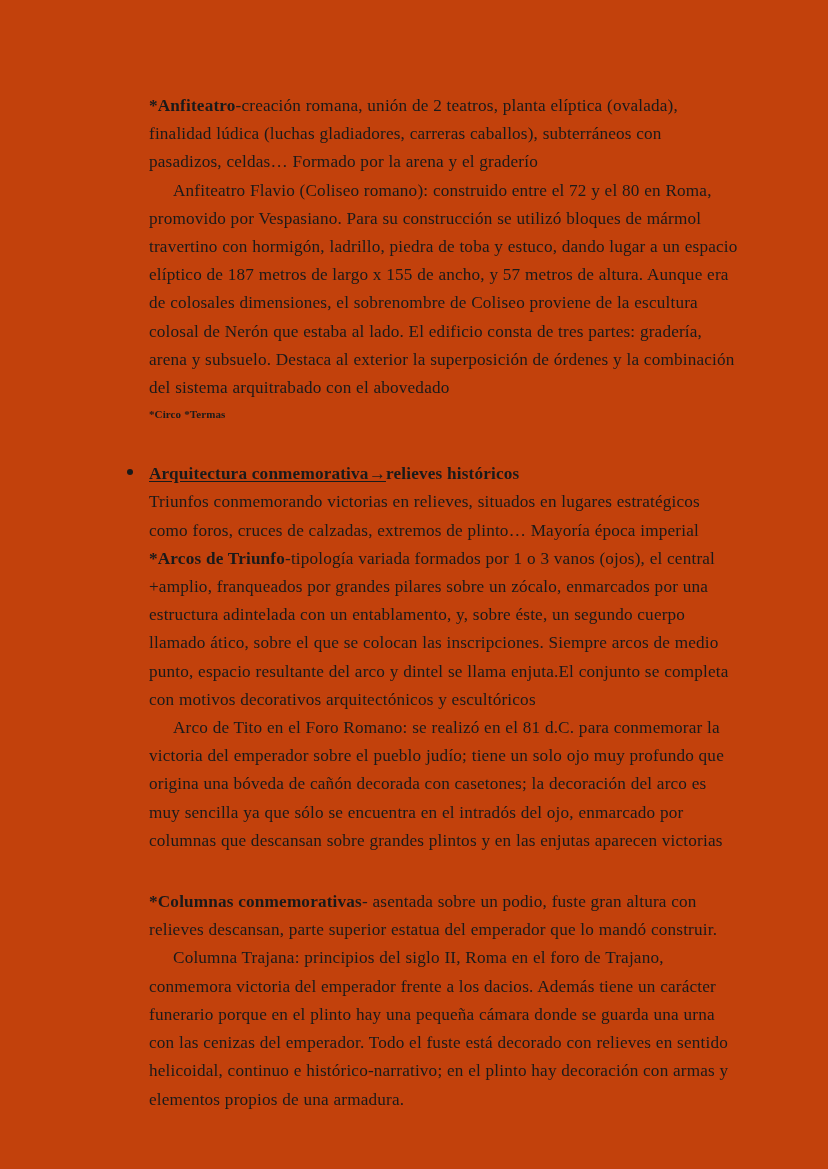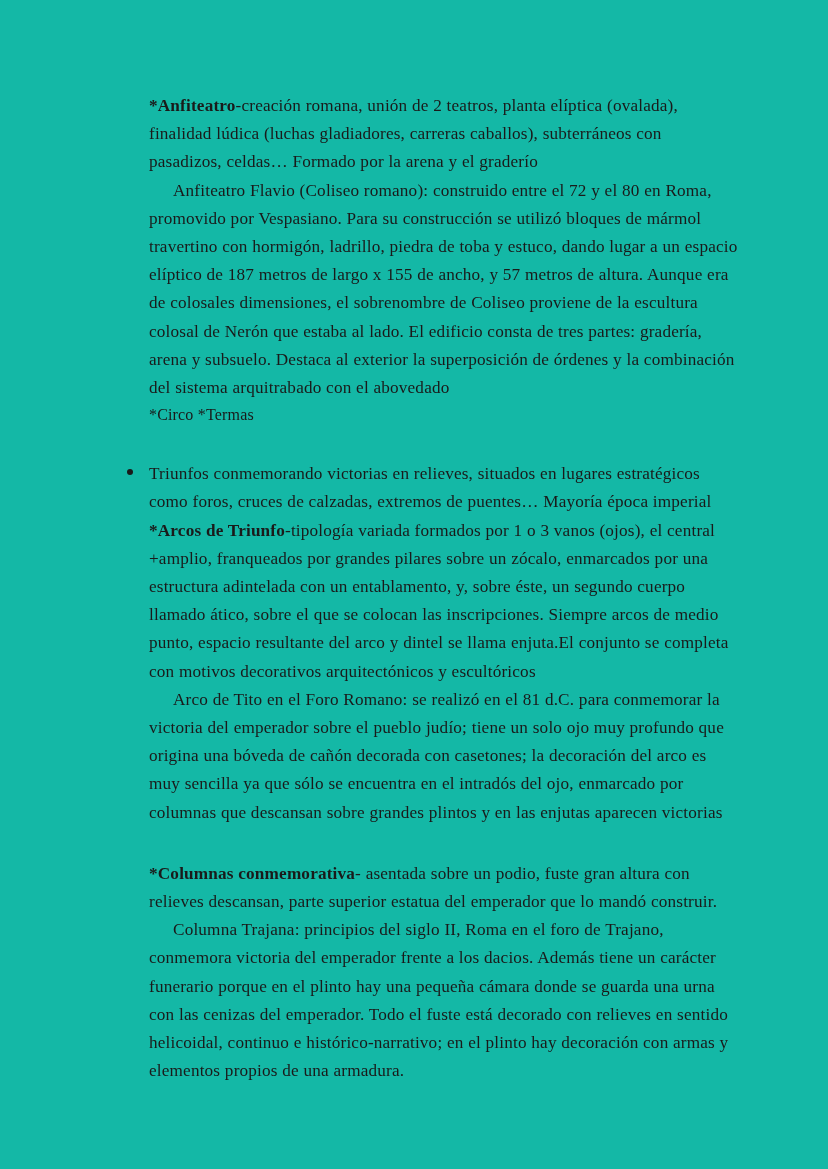--- a/index.html
+++ b/index.html
@@ -11,21 +11,21 @@
     width: 828px;
     height: 1169px;
     font-family: "Liberation Serif", "DejaVu Serif", serif;
     color: #1a1a1a;
     -webkit-font-smoothing: antialiased;
   }
   .page {
     position: relative;
     width: 828px;
     height: 1169px;
-    background: #14b8a6;
+    background: #c2410c;
     overflow: hidden;
   }
   .content {
     position: absolute;
     left: 149px;
     top: 92px;
     width: 589px;
   }
 
   
@@ -34,23 +34,23 @@
     line-height: 28.2px;
     text-align: left;
     margin: 0;
     letter-spacing: 0.01em;
     word-spacing: 0.01em;
   }
   .para.indented {
     text-indent: 24px;
   }
   .para.small {
-    font-size: 16px;
+    font-size: 11px;
     line-height: 25px;
-    font-weight: 400;
+    font-weight: 700;
   }
   .gap {
     height: 33px;
   }
 
   
   .b { font-weight: 700; }
   .i { }
   .u { text-decoration: underline; text-underline-offset: 2px; }
 
@@ -83,33 +83,34 @@
       <p class="para small">*Circo *Termas</p>
 
     </div>
 
     <div class="gap"></div>
 
     <div class="bullet-block">
 
       <span class="bullet-mark"></span>
 
+      <p class="para"><span class="b u">Arquitectura conmemorativa→</span><span class="b">relieves históricos</span></p>
 
-      <p class="para">Triunfos conmemorando victorias en relieves, situados en lugares estratégicos como foros, cruces de calzadas, extremos de puentes… Mayoría época imperial</p>
+      <p class="para">Triunfos conmemorando victorias en relieves, situados en lugares estratégicos como foros, cruces de calzadas, extremos de plinto… Mayoría época imperial</p>
 
       <p class="para"><span class="b">*</span><span class="b">Arcos de Triunfo</span><span>-tipología variada formados por 1 o  3 vanos (ojos), el central +amplio, franqueados por grandes pilares sobre un zócalo, enmarcados por una estructura adintelada con un entablamento, y, sobre éste, un segundo cuerpo llamado ático, sobre el que se colocan las inscripciones. Siempre arcos de medio punto, espacio resultante del arco y dintel se llama enjuta.El conjunto se completa con motivos decorativos arquitectónicos y escultóricos</span></p>
 
       <p class="para indented"><span class="i">Arco de Tito en el Foro Romano:</span><span> se realizó en el 81 d.C. para conmemorar la victoria del emperador sobre el pueblo judío; tiene un solo ojo muy profundo que origina una bóveda de cañón decorada con casetones; la decoración del arco es muy sencilla ya que sólo se encuentra en el intradós del ojo, enmarcado por columnas que descansan sobre grandes plintos y en las enjutas aparecen victorias</span></p>
 
     </div>
 
     <div class="gap"></div>
 
     <div>
 
-      <p class="para"><span class="b">*</span><span class="b">Columnas conmemorativa</span><span>- asentada sobre un podio, fuste gran altura con relieves descansan, parte superior estatua del emperador que lo mandó construir.</span></p>
+      <p class="para"><span class="b">*</span><span class="b">Columnas conmemorativas</span><span>- asentada sobre un podio, fuste gran altura con relieves descansan, parte superior estatua del emperador que lo mandó construir.</span></p>
 
       <p class="para indented"><span class="i">Columna Trajana:</span><span> principios del siglo II, Roma en el foro de Trajano, conmemora  victoria del emperador frente a los dacios. Además tiene un carácter funerario porque en el plinto hay una pequeña cámara donde se guarda una urna con las cenizas del emperador. Todo el fuste está decorado con relieves en sentido helicoidal, continuo e histórico-narrativo; en el plinto hay decoración con armas y elementos propios de una armadura.</span></p>
 
     </div>
 
   </div>
 </div>
 
 </body></html>

